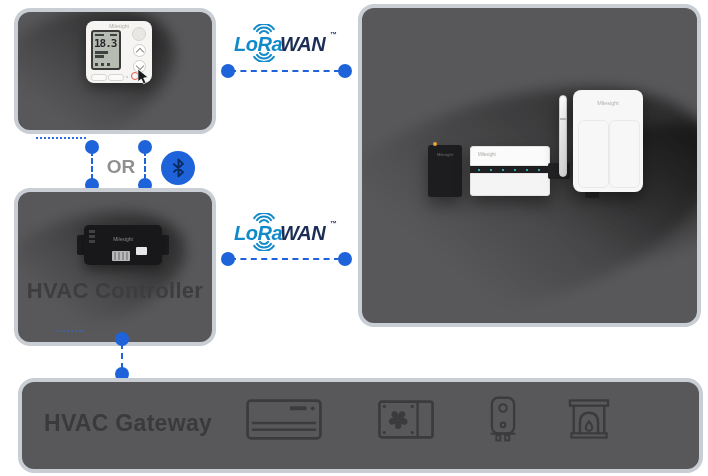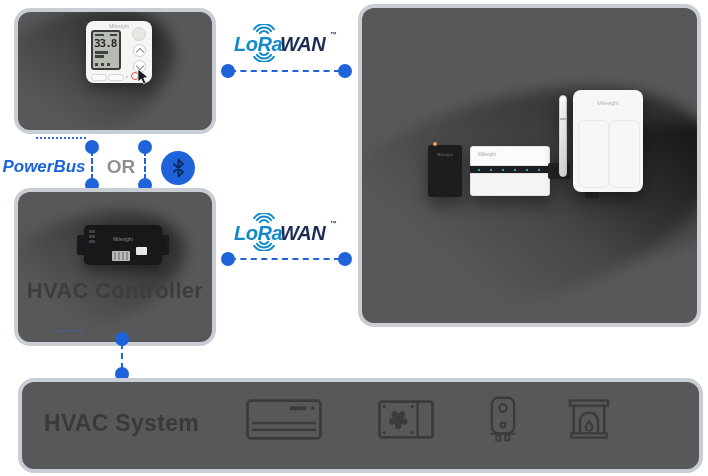--- a/index.html
+++ b/index.html
@@ -80,21 +80,21 @@
 
   <div class="gbox" style="left:14px;top:8px;width:202px;height:126px;">
     <div class="cone" style="left:-40px;top:0px;width:200px;height:125px;transform:rotate(-20deg);"></div>
     <div class="thermo" style="left:68px;top:9px;">
       <div class="brand">Milesight</div>
       <div class="lcd">
         <div class="lcd-r1">
           <span class="chip" style="width:9px;height:2px;"></span>
           <span class="chip" style="width:7px;height:2px;"></span>
         </div>
-        <div class="lcd-temp">33.8</div>
+        <div class="lcd-temp">18.3</div>
         <div class="chip" style="width:13px;height:2.5px;margin:1px 0 0 2px;display:block;"></div>
         <div class="chip" style="width:9px;height:2.5px;margin:1.5px 0 0 2px;display:block;"></div>
         <div style="position:absolute;bottom:2px;left:2px;display:flex;gap:3px;">
           <span class="chip" style="width:3px;height:3px;"></span>
           <span class="chip" style="width:3px;height:3px;"></span>
           <span class="chip" style="width:3px;height:3px;"></span>
         </div>
       </div>
       <div class="rbtn" style="left:46px;top:6px;width:14px;height:14px;background:#e9e7e4;border:1px solid #d6d4d0;"></div>
       <div class="rbtn" style="left:47px;top:23px;width:13px;height:13px;background:#fff;border:1.3px solid #d0cdc9;display:flex;align-items:center;justify-content:center;">
@@ -127,21 +127,20 @@
     <text x="98" y="13" font-size="7" fill="#1c2e55">™</text>
   </svg>
   <div class="dot" style="left:221px;top:64px;"></div>
   <div class="hdash" style="left:230px;top:70px;width:110px;"></div>
   <div class="dot" style="left:338px;top:64px;"></div>
 
   <div class="fdot" style="left:36px;top:137px;width:50px;"></div>
   <div class="dot" style="left:85px;top:140px;"></div>
   <div class="vdash" style="left:91px;top:150px;height:30px;"></div>
   <div class="dot" style="left:85px;top:178px;"></div>
-  <div class="powerbus" style="left:0px;top:157px;width:88px;">PowerBus</div>
   <div class="orlbl" style="left:103px;top:156px;width:36px;">OR</div>
   <div class="dot" style="left:138px;top:140px;"></div>
   <div class="vdash" style="left:144px;top:150px;height:30px;"></div>
   <div class="dot" style="left:138px;top:178px;"></div>
   <div class="bt" style="left:161px;top:151px;">
     <svg width="15" height="20" viewBox="0 0 20 26">
       <path d="M10 2 V24 L16 18.5 L4 8 M10 2 L16 7.5 L4 18" fill="none" stroke="#0b2a5e" stroke-width="2.6" stroke-linejoin="round" stroke-linecap="round"></path>
     </svg>
   </div>
 
@@ -220,21 +219,21 @@
     </div>
 
   </div>
 
   <div class="fdot" style="left:56px;top:330px;width:28px;opacity:.45;"></div>
   <div class="dot" style="left:115px;top:332px;"></div>
   <div class="vdash" style="left:121px;top:343px;height:26px;"></div>
   <div class="dot" style="left:115px;top:367px;"></div>
 
   <div class="gbox" style="left:18px;top:378px;width:685px;height:95px;">
-    <div class="box-label" style="left:22px;top:28px;font-size:23px;color:#3a3a3c;">HVAC System</div>
+    <div class="box-label" style="left:22px;top:28px;font-size:23px;color:#3a3a3c;">HVAC Gateway</div>
 
     <div class="hvac-icon" style="left:224px;top:17px;">
       <svg width="76" height="41" viewBox="0 0 78 42">
         <rect x="1.6" y="1.6" width="74.8" height="38.8" rx="3.5" fill="none" stroke="#3b3b3d" stroke-width="2.8"></rect>
         <rect x="45" y="7.5" width="17" height="4" fill="#3b3b3d"></rect>
         <circle cx="68.5" cy="9.5" r="1.9" fill="#3b3b3d"></circle>
         <path d="M6 24.5 H72 M6 31.5 H72" stroke="#3b3b3d" stroke-width="2.6"></path>
       </svg>
     </div>
 

